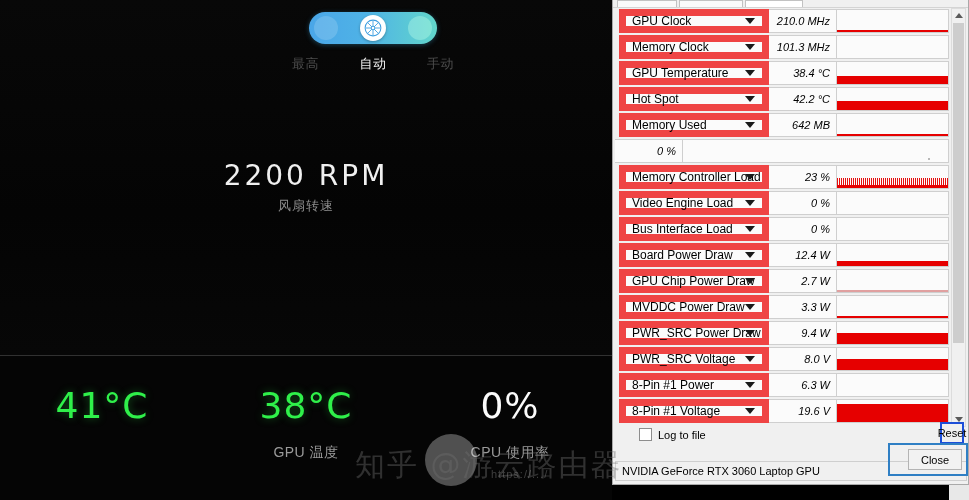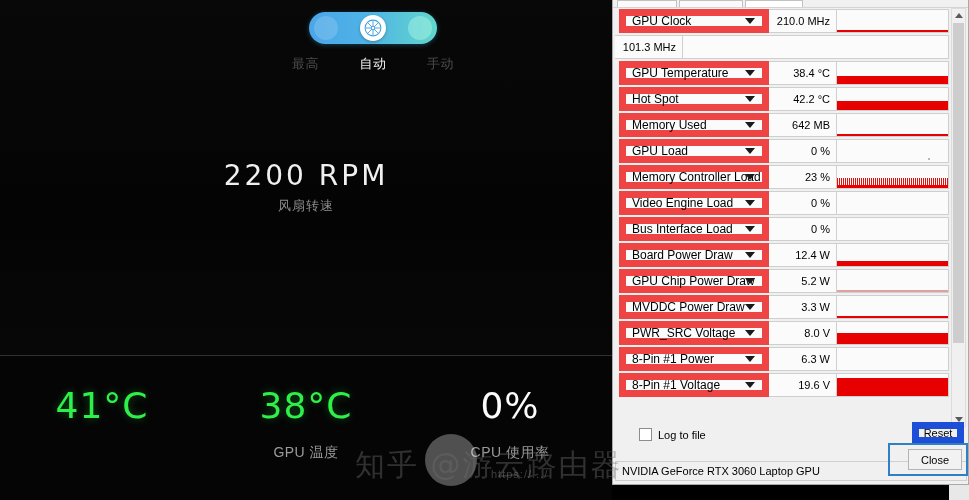--- a/index.html
+++ b/index.html
@@ -184,20 +184,21 @@
     width: 68px;
     background: #fbfbfb;
     border: 1px solid #cfcfcf;
     border-left: none;
     box-sizing: border-box;
     display: flex; align-items: center; justify-content: flex-end;
     padding-right: 6px;
     margin: 1px 0;
     font-size: 11px;
     white-space: nowrap;
+    font-style: italic;
   }
   .sensor-graph {
     position: relative;
     flex: 1 1 auto;
     background: #fbfbfb;
     border: 1px solid #cfcfcf;
     border-left: none;
     box-sizing: border-box;
     margin: 1px 4px 1px 0;
     overflow: hidden;
@@ -268,23 +269,23 @@
   }
   #log-checkbox {
     width: 13px; height: 13px;
     background: #fff;
     border: 1px solid #8d8d8d;
     box-sizing: border-box;
     margin-right: 6px;
   }
   #reset-button {
     position: absolute; right: 4px; top: 422px;
-    width: 52px; height: 22px;
+    width: 24px; height: 22px;
     background: #f0f0f0;
-    border: 7px solid #1d4ed8;
+    border: 2px solid #1d4ed8;
     box-sizing: border-box;
     display: flex; align-items: center; justify-content: center;
     font-size: 11px;
     cursor: pointer;
   }
   #gpuz-statusbar {
     position: absolute; left: 2px; bottom: 3px;
     width: 352px; height: 20px;
     background: #f0f0f0;
     border: 1px solid #cfcfcf;
@@ -425,20 +426,24 @@
           <div class="sensor-name">
             <span>GPU Clock</span>
             <span class="caret"></span>
           </div>
           <div class="sensor-value">210.0 MHz</div>
           <div class="sensor-graph">
             <div class="graph-fill" style="height: 2px;"></div>
           </div>
         </div>
         <div class="sensor-row">
+          <div class="sensor-name">
+            <span>Memory Clock</span>
+            <span class="caret"></span>
+          </div>
           <div class="sensor-value">101.3 MHz</div>
           <div class="sensor-graph"></div>
         </div>
         <div class="sensor-row">
           <div class="sensor-name">
             <span>GPU Temperature</span>
             <span class="caret"></span>
           </div>
           <div class="sensor-value">38.4 °C</div>
           <div class="sensor-graph">
@@ -459,24 +464,20 @@
           <div class="sensor-name">
             <span>Memory Used</span>
             <span class="caret"></span>
           </div>
           <div class="sensor-value">642 MB</div>
           <div class="sensor-graph">
             <div class="graph-fill" style="height: 2px;"></div>
           </div>
         </div>
         <div class="sensor-row">
-          <div class="sensor-name">
-            <span>GPU Load</span>
-            <span class="caret"></span>
-          </div>
           <div class="sensor-value">0 %</div>
           <div class="sensor-graph">
             <div class="graph-dot"></div>
           </div>
         </div>
         <div class="sensor-row">
           <div class="sensor-name">
             <span>Memory Controller Load</span>
             <span class="caret"></span>
           </div>
@@ -510,33 +511,43 @@
           <div class="sensor-value">12.4 W</div>
           <div class="sensor-graph">
             <div class="graph-fill" style="height: 5px;"></div>
           </div>
         </div>
         <div class="sensor-row">
           <div class="sensor-name">
             <span>GPU Chip Power Draw</span>
             <span class="caret"></span>
           </div>
-          <div class="sensor-value">5.2 W</div>
+          <div class="sensor-value">2.7 W</div>
           <div class="sensor-graph">
             <div class="graph-fill faint" style="height: 2px;"></div>
           </div>
         </div>
         <div class="sensor-row">
           <div class="sensor-name">
             <span>MVDDC Power Draw</span>
             <span class="caret"></span>
           </div>
           <div class="sensor-value">3.3 W</div>
           <div class="sensor-graph">
             <div class="graph-fill" style="height: 2px;"></div>
+          </div>
+        </div>
+        <div class="sensor-row">
+          <div class="sensor-name">
+            <span>PWR_SRC Power Draw</span>
+            <span class="caret"></span>
+          </div>
+          <div class="sensor-value">9.4 W</div>
+          <div class="sensor-graph">
+            <div class="graph-fill" style="height: 11px;"></div>
           </div>
         </div>
         <div class="sensor-row">
           <div class="sensor-name">
             <span>PWR_SRC Voltage</span>
             <span class="caret"></span>
           </div>
           <div class="sensor-value">8.0 V</div>
           <div class="sensor-graph">
             <div class="graph-fill" style="height: 11px;"></div>

